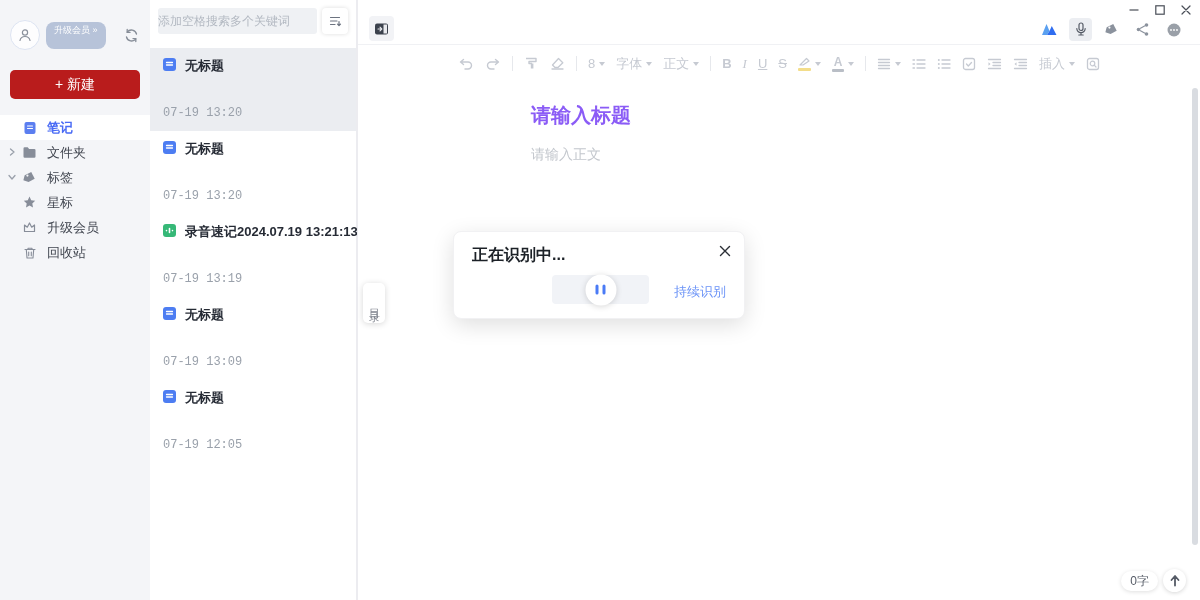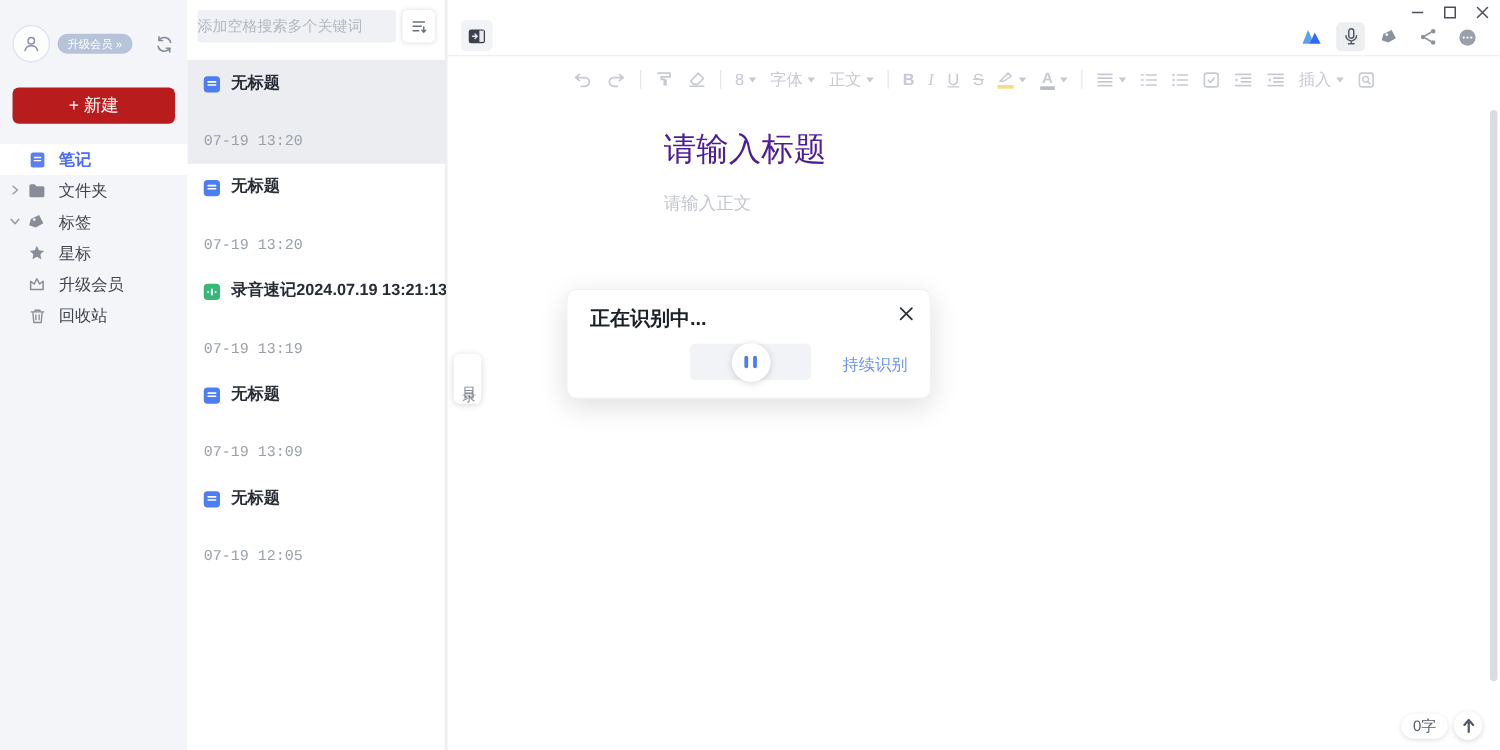--- a/index.html
+++ b/index.html
@@ -4,41 +4,41 @@
 <style>
   * { margin:0; padding:0; box-sizing:border-box; }
   html,body { width:1200px; height:600px; }
   body { font-family:"Liberation Sans","DejaVu Sans",sans-serif; background:#fff; }
   .app { position:relative; width:1200px; height:600px; overflow:hidden; background:#fff; }
 
   
   .sidebar { position:absolute; left:0; top:0; width:150px; height:600px; background:#f4f5f8; }
   .user-row { display:flex; align-items:center; padding:20px 10px 0 10px; gap:6px; }
   .avatar { width:30px; height:30px; border-radius:50%; background:#fdfdfe; border:1px solid #dde4f2; display:flex; align-items:center; justify-content:center; flex:0 0 auto; cursor:pointer; }
-  .badge { background:#b7c3d9; color:#fff; font-size:9px; line-height:16px; height:16px; padding:0 8px; border-radius:8px; white-space:nowrap; cursor:pointer; }
+  .badge { background:#b7c3d9; color:#fff; font-size:9px; line-height:16px; height:27px; padding:0 8px; border-radius:8px; white-space:nowrap; cursor:pointer; }
   .refresh-btn { margin-left:auto; background:none; border:none; cursor:pointer; display:flex; }
   .new-btn { display:block; margin:20px 10px 8px 10px; width:130px; height:29px; background:#b91c1c; border:none; border-radius:5px; color:#fff; font-size:14px; cursor:pointer; font-family:inherit; }
   .ext-btn { display:flex; align-items:center; justify-content:center; gap:5px; margin:10px 10px 0 10px; width:130px; height:27px; background:#fff; border:none; border-radius:4px; color:#7da0f5; font-size:13px; cursor:pointer; box-shadow:0 1px 3px rgba(120,140,180,.18); font-family:inherit; }
   .nav { margin-top:16px; }
   .nav-item { position:relative; height:25px; display:flex; align-items:center; padding-left:22px; gap:10px; font-size:13px; color:#40454f; cursor:pointer; }
   .nav-item.active { background:#fff; color:#4a6bf5; font-weight:bold; }
   .nav-chev { position:absolute; left:6px; top:6px; display:flex; }
   .nav-icon { display:flex; width:15px; height:15px; align-items:center; justify-content:center; color:#878d99; }
   .nav-item.active .nav-icon { color:#5b7ef0; }
 
   
   .note-list { position:absolute; left:150px; top:0; width:207px; height:600px; background:#fff; border-right:1px solid #ececf0; }
   .search-row { display:flex; gap:5px; padding:8px; }
   .search-input { flex:1; height:26px; background:#eff1f4; border:none; border-radius:3px; padding:0 0; font-size:12px; color:#333; outline:none; font-family:inherit; }
   .search-input::placeholder { color:#b3b9c2; }
   .sort-btn { width:26px; height:26px; background:#fff; border:none; border-radius:4px; box-shadow:0 0 4px rgba(0,0,0,.14); cursor:pointer; display:flex; align-items:center; justify-content:center; color:#6c7380; }
   .items { margin-top:6px; }
   .note-item { position:relative; height:83px; padding:9px 12px; cursor:pointer; }
   .note-item.selected { background:#ebedf1; }
-  .note-title-row { display:flex; align-items:flex-end; gap:8px; }
+  .note-title-row { display:flex; align-items:flex-start; gap:8px; }
   .note-title { font-size:13px; font-weight:bold; color:#262b35; white-space:nowrap; }
   .note-date { position:absolute; left:13px; bottom:11px; font-size:12px; color:#9aa1ab;font-family:Liberation Mono, monospace; }
 
   
   .main { position:absolute; left:357px; top:0; width:843px; height:600px; background:#fff; border-left:1px solid #ececf0; }
   .titlebar { position:relative; height:45px; border-bottom:1px solid #f0f1f4; }
   .collapse-btn { position:absolute; left:11px; top:16px; width:25px; height:25px; background:#f2f3f6; border:none; border-radius:4px; cursor:pointer; display:flex; align-items:center; justify-content:center; }
   .win-controls { position:absolute; right:6px; top:1px; display:flex; gap:9px; }
   .win-btn { background:none; border:none; cursor:pointer; width:17px; height:17px; display:flex; align-items:center; justify-content:center; color:#4a4f58; }
   .action-icons { position:absolute; right:15px; top:18px; display:flex; gap:8px; align-items:center; }
@@ -52,21 +52,21 @@
   .tl-b { font-weight:bold; font-size:13px; }
   .tl-i { font-style:italic; font-family:"Liberation Serif",serif; font-size:13px; }
   .tl-u { text-decoration:underline; font-size:13px; }
   .tl-s { text-decoration:line-through; font-size:13px; }
   .stack { display:flex; flex-direction:column; align-items:center; gap:1px; }
   .bar-yellow { width:13px; height:3px; background:#f3dd8a; border-radius:1px; }
   .bar-gray { width:12px; height:3px; background:#b9bec6; border-radius:1px; }
   .tl-a { font-size:12px; font-weight:bold; }
 
   .editor { padding:20px 0 0 173px; }
-  .title-ph { font-size:26px; font-weight:normal; color:#4c1d95; cursor:text; }
+  .title-ph { font-size:20px; font-weight:bold; color:#8b5cf6; cursor:text; }
   .body-ph { margin-top:17px; font-size:14px; color:#c3c7cd; cursor:text; }
 
   .toc-tab { position:absolute; left:5px; top:283px; width:22px; height:40px; background:#fff; border-radius:5px; box-shadow:0 1px 6px rgba(0,0,0,.16); writing-mode:vertical-rl; letter-spacing:3px; display:flex; align-items:center; justify-content:center; font-size:11px; color:#80858f; cursor:pointer; }
 
   .modal { position:absolute; left:95px; top:231px; width:292px; height:88px; background:#fff; border:1px solid #f1f1f3; border-radius:8px; box-shadow:0 6px 22px rgba(0,0,0,.13); }
   .modal-title { position:absolute; left:18px; top:13px; font-size:16px; font-weight:bold; color:#1c2127; }
   .modal-close { position:absolute; right:12px; top:12px; background:none; border:none; cursor:pointer; color:#2b2f36; display:flex; }
   .pause-pill { position:absolute; left:98px; top:43px; width:97px; height:29px; background:#f1f3f7; border:none; border-radius:4px; cursor:pointer; }
   .pause-circle { position:absolute; left:50%; top:50%; transform:translate(-50%,-50%); width:31px; height:31px; background:#fff; border-radius:50%; box-shadow:0 1px 6px rgba(0,0,0,.16); display:flex; align-items:center; justify-content:center; gap:4px; }
   .pause-bar { width:3px; height:10px; background:#4a7bf6; border-radius:1.5px; }

